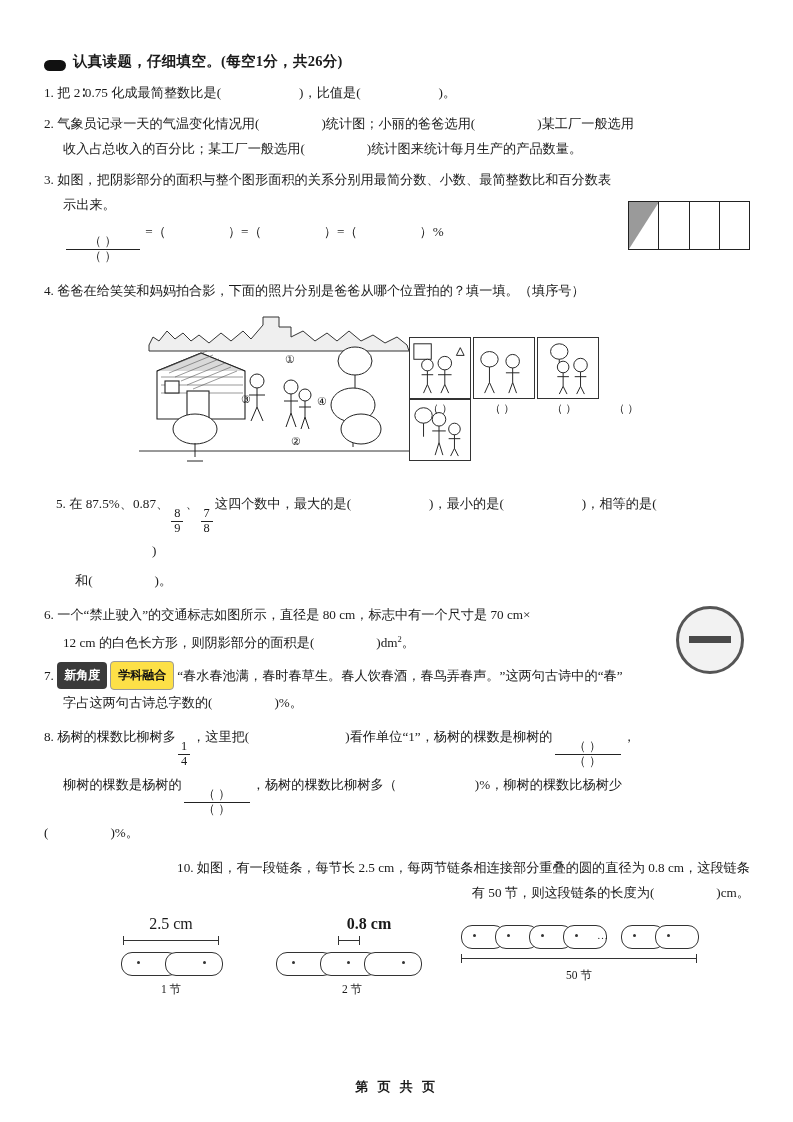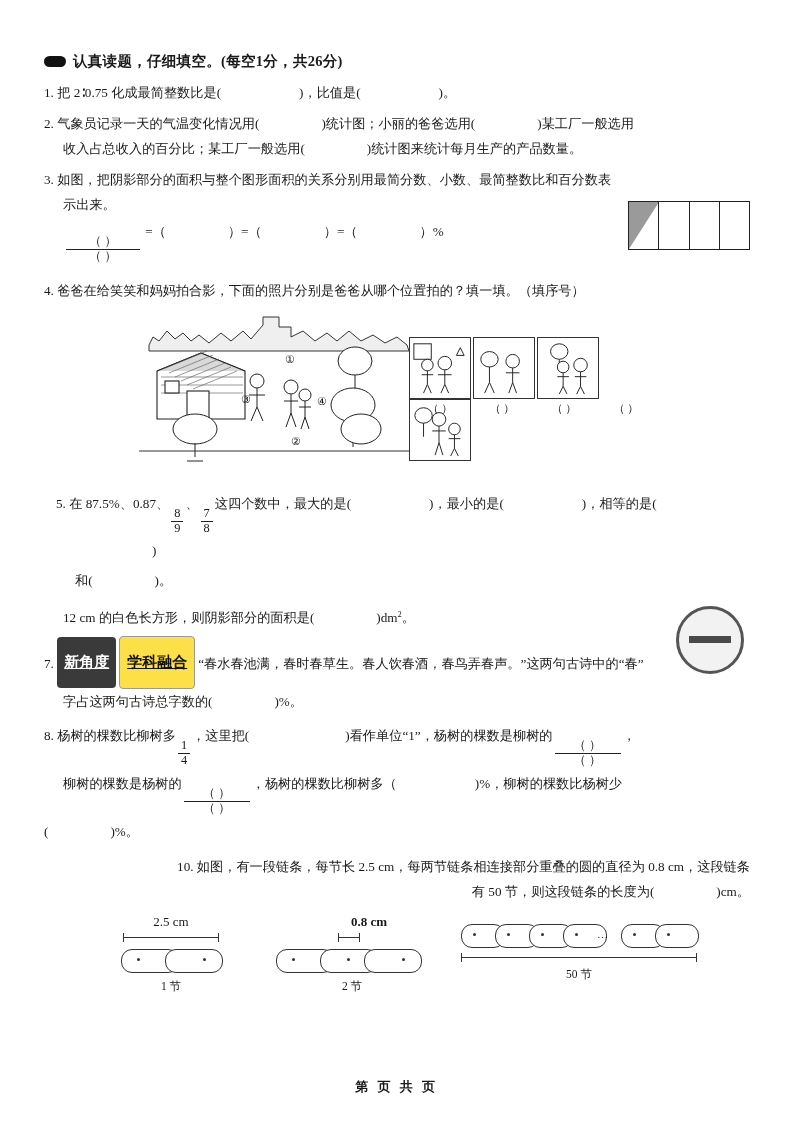--- a/index.html
+++ b/index.html
@@ -8,21 +8,21 @@
     background:#ffffff;
     font-family:"Liberation Serif", serif;
     color:#1a1a1a;
     position:relative;
     overflow:hidden;
   }
   .page { position:absolute; left:0; top:0; width:793px; height:1122px; }
   .content { position:absolute; left:44px; top:52px; width:706px; }
 
   
-  .sec-head { display:flex; align-items:center; gap:7px; margin-bottom:9px; }
+  .sec-head { display:flex; align-items:flex-end; gap:7px; margin-bottom:9px; }
   .sec-bullet {
     width:22px; height:11px; border-radius:6px; background:#111; display:inline-block;
   }
   .sec-title { font-weight:bold; font-size:14.5px; letter-spacing:.3px; }
 
   
   .q { font-size:13.2px; line-height:25px; margin-bottom:6px; position:relative; }
   .indent { padding-left:19px; }
   .blank-m { display:inline-block; width:62px; }
   .blank-l { display:inline-block; width:78px; }
@@ -59,30 +59,30 @@
   .sign {
     position:absolute; right:6px; top:4px;
     width:62px; height:62px; border-radius:50%;
     border:3px solid #555; background:#f2f2f2;
     display:flex; align-items:center; justify-content:center;
   }
   .sign .bar { width:42px; height:7px; background:#4a4a4a; }
 
   
   .badge {
-    display:inline-block; padding:13px 7px; border-radius:4px;
-    font-size:15px; font-weight:bold; vertical-align:1px; margin-right:3px;text-decoration:underline;
+    display:inline-block; padding:1px 7px; border-radius:4px;
+    font-size:12px; font-weight:bold; vertical-align:1px; margin-right:3px;
   }
   .badge-dark { background:#3a3a3a; color:#fff; }
   .badge-light { background:#fde047; color:#111; border:1px solid #9a9a9a; }
 
   
   .chains { position:relative; height:86px; margin-top:10px; }
   .chain-grp { position:absolute; text-align:center; font-size:11.5px; }
-  .dimline { font-size:13px; margin-bottom:2px; position:relative; }
+  .dimline { font-size:16px; margin-bottom:2px; position:relative; }
   .links { position:relative; height:30px; }
   .pill {
     position:absolute; top:4px; height:22px; border:1px solid #333; border-radius:11px;
     background:#fff;
   }
   .dot { position:absolute; width:3px; height:3px; border-radius:50%; background:#333; top:13px; }
   .dimbar { position:relative; height:11px; }
   .dimbar:before {
     content:""; position:absolute; left:0; right:0; top:5px; height:1px; background:#333;
   }
@@ -281,20 +281,24 @@
             <span class="top">7</span>
             <span class="bot">8</span>
           </span><span>这四个数中，最大的是(</span><span class="blank-l"></span><span>)，最小的是(</span><span class="blank-l"></span><span>)，相等的是(</span><span class="blank-xl"></span><span>)</span>
       </div>
       <div class="indent">
         <span>和(</span><span class="blank-m"></span><span>)。</span>
       </div>
     </div>
 
     <div class="q" style="position:relative;margin-top:4px;">
+      <div style="padding-right:86px;">
+        <span>6.</span>
+        <span>一个“禁止驶入”的交通标志如图所示，直径是 80 cm，标志中有一个尺寸是 70 cm×</span>
+      </div>
       <div class="indent" style="padding-right:86px;">
         <span>12 cm 的白色长方形，则阴影部分的面积是(</span><span class="blank-m"></span><span>)dm</span><sup>2</sup><span>。</span>
       </div>
       <div class="sign">
         <span class="bar"></span>
       </div>
     </div>
 
     <div class="q" style="margin-top:4px;">
       <div>

